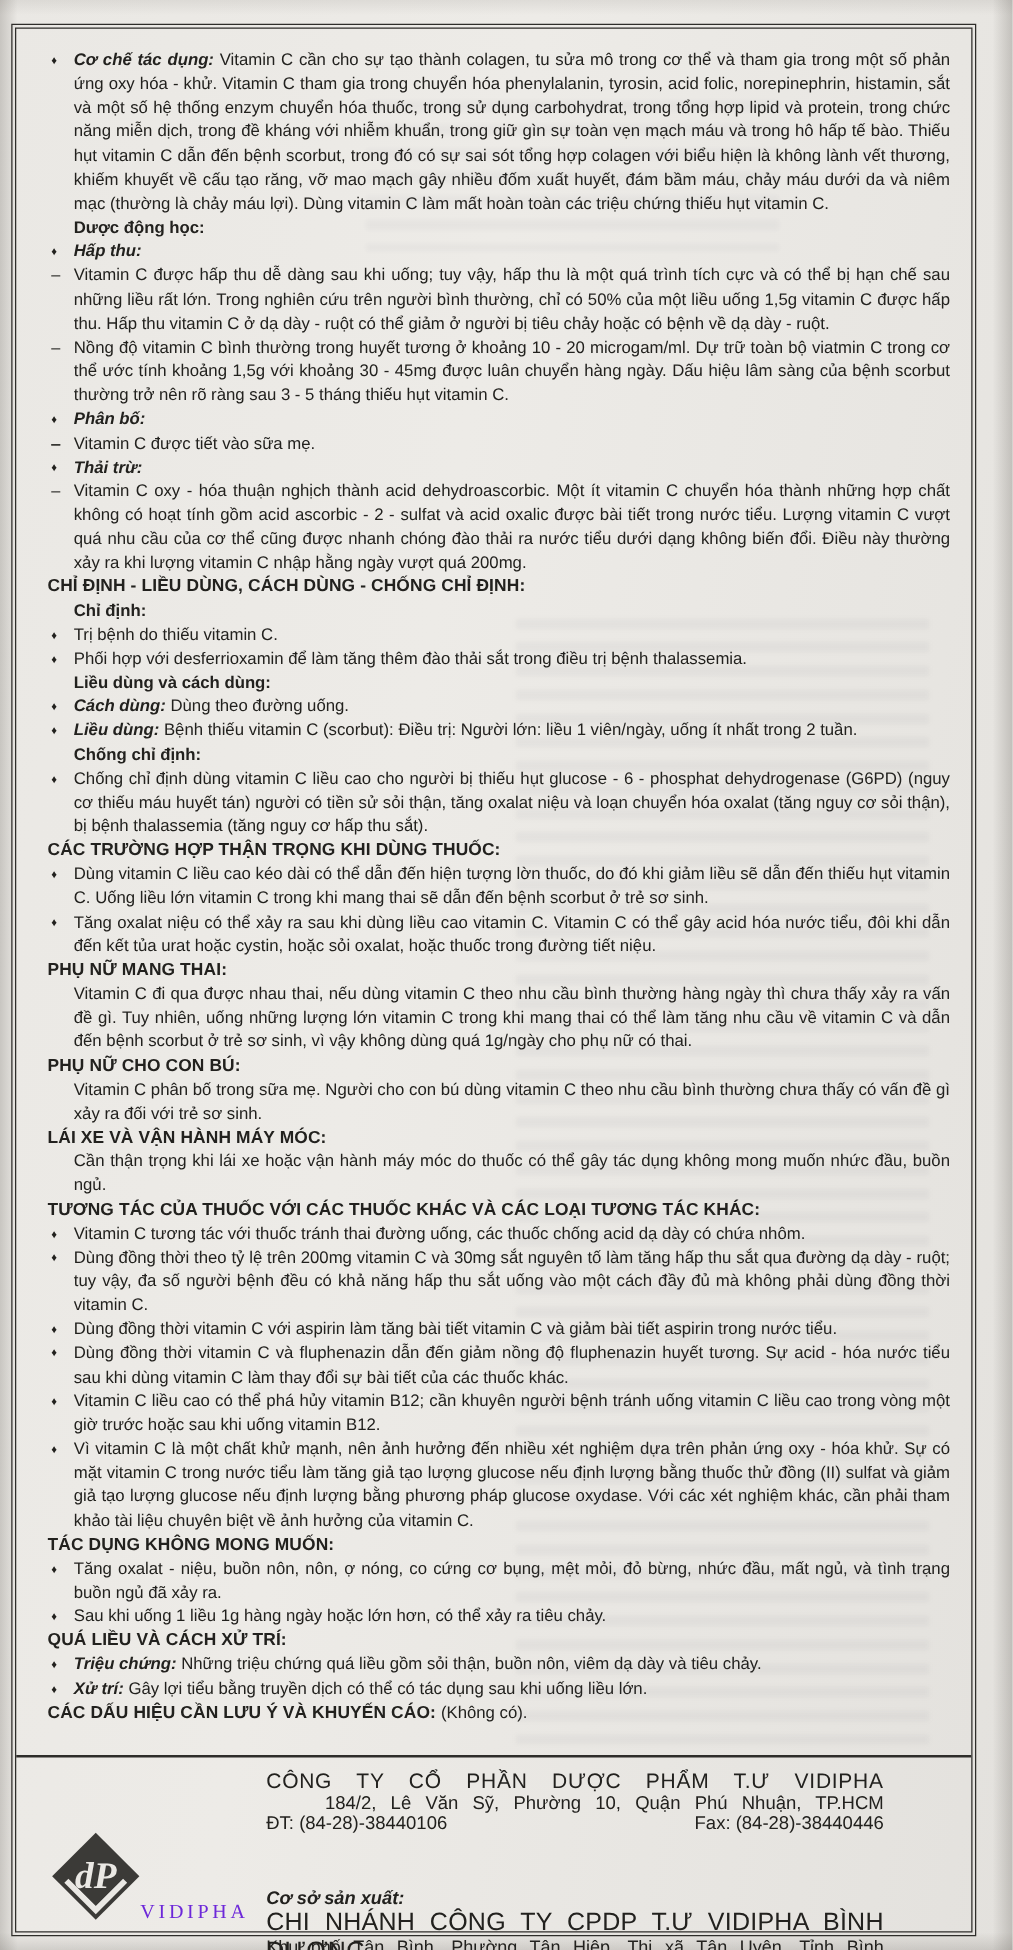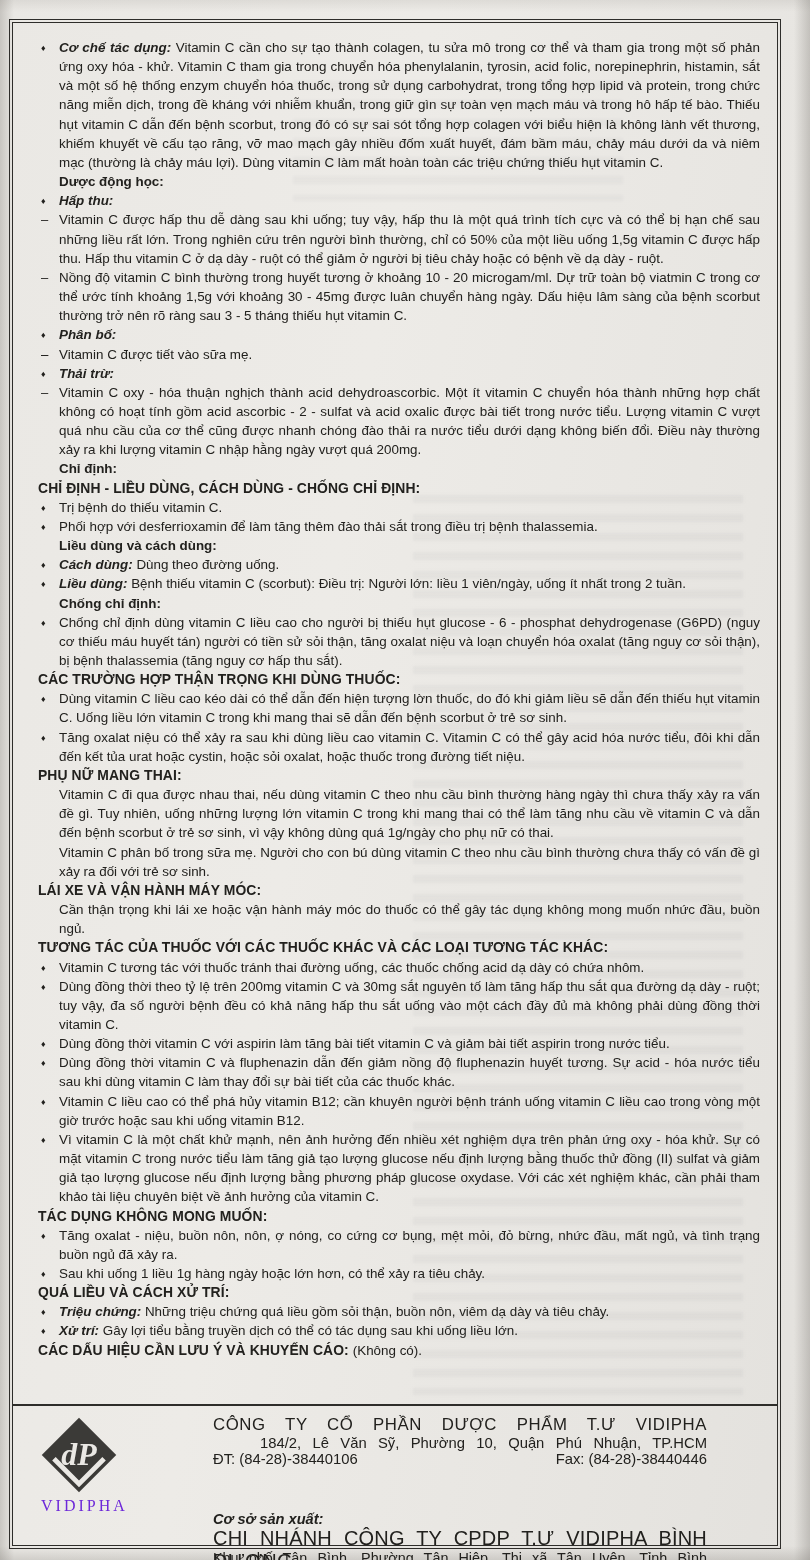--- a/index.html
+++ b/index.html
@@ -66,21 +66,21 @@
   .footer {
     position: absolute; left: 0; right: 0; bottom: 0;
     height: 141px;
     border-top: 2.4px solid #2e2d2a;
     display: flex; align-items: stretch;
     box-sizing: border-box;
     padding: 9px 70px 6px 28px;
   }
   .logo-block {
     width: 158px; flex: 0 0 158px;
-    display: flex; flex-direction: column; align-items: flex-start;
+    display: flex; align-items: flex-end;
     justify-content: flex-start; padding-top: 2px;
   }
   .logo-label {
     font-family: "Liberation Serif", "DejaVu Serif", serif;
     font-size: 16px; letter-spacing: 3px; margin-top: 4px; color: #6d28d9;
   }
   .info-block { flex: 1; display: flex; flex-direction: column; padding-left: 14px; }
   .co-name {
     font-weight: normal; font-size: 16.8px; letter-spacing: .6px;
     text-align: justify; text-align-last: justify; height: 22px;
@@ -112,34 +112,35 @@
         <div class="item bullet"><span class="marker">♦</span><span class="lead">Cơ chế tác dụng: </span><span class="txt">Vitamin C cần cho sự tạo thành colagen, tu sửa mô trong cơ thể và tham gia trong một số phản ứng oxy hóa - khử. Vitamin C tham gia trong chuyển hóa phenylalanin, tyrosin, acid folic, norepinephrin, histamin, sắt và một số hệ thống enzym chuyển hóa thuốc, trong sử dụng carbohydrat, trong tổng hợp lipid và protein, trong chức năng miễn dịch, trong đề kháng với nhiễm khuẩn, trong giữ gìn sự toàn vẹn mạch máu và trong hô hấp tế bào. Thiếu hụt vitamin C dẫn đến bệnh scorbut, trong đó có sự sai sót tổng hợp colagen với biểu hiện là không lành vết thương, khiếm khuyết về cấu tạo răng, vỡ mao mạch gây nhiều đốm xuất huyết, đám bầm máu, chảy máu dưới da và niêm mạc (thường là chảy máu lợi). Dùng vitamin C làm mất hoàn toàn các triệu chứng thiếu hụt vitamin C.</span></div>
         <div class="item sub"><span class="lead">Dược động học:</span></div>
         <div class="item bullet"><span class="marker">♦</span><span class="lead">Hấp thu:</span></div>
         <div class="item dash"><span class="marker">–</span><span class="txt">Vitamin C được hấp thu dễ dàng sau khi uống; tuy vậy, hấp thu là một quá trình tích cực và có thể bị hạn chế sau những liều rất lớn. Trong nghiên cứu trên người bình thường, chỉ có 50% của một liều uống 1,5g vitamin C được hấp thu. Hấp thu vitamin C ở dạ dày - ruột có thể giảm ở người bị tiêu chảy hoặc có bệnh về dạ dày - ruột.</span></div>
         <div class="item dash"><span class="marker">–</span><span class="txt">Nồng độ vitamin C bình thường trong huyết tương ở khoảng 10 - 20 microgam/ml. Dự trữ toàn bộ viatmin C trong cơ thể ước tính khoảng 1,5g với khoảng 30 - 45mg được luân chuyển hàng ngày. Dấu hiệu lâm sàng của bệnh scorbut thường trở nên rõ ràng sau 3 - 5 tháng thiếu hụt vitamin C.</span></div>
         <div class="item bullet"><span class="marker">♦</span><span class="lead">Phân bố:</span></div>
         <div class="item dash"><span class="marker">–</span></div>
         <div class="item dash"><span class="marker">–</span><span class="txt">Vitamin C được tiết vào sữa mẹ.</span></div>
         <div class="item bullet"><span class="marker">♦</span><span class="lead">Thải trừ:</span></div>
         <div class="item dash"><span class="marker">–</span><span class="txt">Vitamin C oxy - hóa thuận nghịch thành acid dehydroascorbic. Một ít vitamin C chuyển hóa thành những hợp chất không có hoạt tính gồm acid ascorbic - 2 - sulfat và acid oxalic được bài tiết trong nước tiểu. Lượng vitamin C vượt quá nhu cầu của cơ thể cũng được nhanh chóng đào thải ra nước tiểu dưới dạng không biến đổi. Điều này thường xảy ra khi lượng vitamin C nhập hằng ngày vượt quá 200mg.</span></div>
+        <div class="item section"><span class="lead">CHỈ ĐỊNH - LIỀU DÙNG, CÁCH DÙNG - CHỐNG CHỈ ĐỊNH:</span></div>
         <div class="item sub"><span class="lead">Chỉ định:</span></div>
-        <div class="item section"><span class="lead">CHỈ ĐỊNH - LIỀU DÙNG, CÁCH DÙNG - CHỐNG CHỈ ĐỊNH:</span></div>
         <div class="item bullet"><span class="marker">♦</span><span class="txt">Trị bệnh do thiếu vitamin C.</span></div>
         <div class="item bullet"><span class="marker">♦</span><span class="txt">Phối hợp với desferrioxamin để làm tăng thêm đào thải sắt trong điều trị bệnh thalassemia.</span></div>
         <div class="item sub"><span class="lead">Liều dùng và cách dùng:</span></div>
         <div class="item bullet"><span class="marker">♦</span><span class="lead">Cách dùng: </span><span class="txt">Dùng theo đường uống.</span></div>
         <div class="item bullet"><span class="marker">♦</span><span class="lead">Liều dùng: </span><span class="txt">Bệnh thiếu vitamin C (scorbut): Điều trị: Người lớn: liều 1 viên/ngày, uống ít nhất trong 2 tuần.</span></div>
         <div class="item sub"><span class="lead">Chống chỉ định:</span></div>
         <div class="item bullet"><span class="marker">♦</span><span class="txt">Chống chỉ định dùng vitamin C liều cao cho người bị thiếu hụt glucose - 6 - phosphat dehydrogenase (G6PD) (nguy cơ thiếu máu huyết tán) người có tiền sử sỏi thận, tăng oxalat niệu và loạn chuyển hóa oxalat (tăng nguy cơ sỏi thận), bị bệnh thalassemia (tăng nguy cơ hấp thu sắt).</span></div>
         <div class="item section"><span class="lead">CÁC TRƯỜNG HỢP THẬN TRỌNG KHI DÙNG THUỐC:</span></div>
         <div class="item bullet"><span class="marker">♦</span><span class="txt">Dùng vitamin C liều cao kéo dài có thể dẫn đến hiện tượng lờn thuốc, do đó khi giảm liều sẽ dẫn đến thiếu hụt vitamin C. Uống liều lớn vitamin C trong khi mang thai sẽ dẫn đến bệnh scorbut ở trẻ sơ sinh.</span></div>
         <div class="item bullet"><span class="marker">♦</span><span class="txt">Tăng oxalat niệu có thể xảy ra sau khi dùng liều cao vitamin C. Vitamin C có thể gây acid hóa nước tiểu, đôi khi dẫn đến kết tủa urat hoặc cystin, hoặc sỏi oxalat, hoặc thuốc trong đường tiết niệu.</span></div>
         <div class="item section"><span class="lead">PHỤ NỮ MANG THAI:</span></div>
         <div class="item plain"><span class="txt">Vitamin C đi qua được nhau thai, nếu dùng vitamin C theo nhu cầu bình thường hàng ngày thì chưa thấy xảy ra vấn đề gì. Tuy nhiên, uống những lượng lớn vitamin C trong khi mang thai có thể làm tăng nhu cầu về vitamin C và dẫn đến bệnh scorbut ở trẻ sơ sinh, vì vậy không dùng quá 1g/ngày cho phụ nữ có thai.</span></div>
+        <div class="item section"><span class="lead">PHỤ NỮ CHO CON BÚ:</span></div>
         <div class="item plain"><span class="txt">Vitamin C phân bố trong sữa mẹ. Người cho con bú dùng vitamin C theo nhu cầu bình thường chưa thấy có vấn đề gì xảy ra đối với trẻ sơ sinh.</span></div>
         <div class="item section"><span class="lead">LÁI XE VÀ VẬN HÀNH MÁY MÓC:</span></div>
         <div class="item plain"><span class="txt">Cần thận trọng khi lái xe hoặc vận hành máy móc do thuốc có thể gây tác dụng không mong muốn nhức đầu, buồn ngủ.</span></div>
         <div class="item section"><span class="lead">TƯƠNG TÁC CỦA THUỐC VỚI CÁC THUỐC KHÁC VÀ CÁC LOẠI TƯƠNG TÁC KHÁC:</span></div>
         <div class="item bullet"><span class="marker">♦</span><span class="txt">Vitamin C tương tác với thuốc tránh thai đường uống, các thuốc chống acid dạ dày có chứa nhôm.</span></div>
         <div class="item bullet"><span class="marker">♦</span><span class="txt">Dùng đồng thời theo tỷ lệ trên 200mg vitamin C và 30mg sắt nguyên tố làm tăng hấp thu sắt qua đường dạ dày - ruột; tuy vậy, đa số người bệnh đều có khả năng hấp thu sắt uống vào một cách đầy đủ mà không phải dùng đồng thời vitamin C.</span></div>
         <div class="item bullet"><span class="marker">♦</span><span class="txt">Dùng đồng thời vitamin C với aspirin làm tăng bài tiết vitamin C và giảm bài tiết aspirin trong nước tiểu.</span></div>
         <div class="item bullet"><span class="marker">♦</span><span class="txt">Dùng đồng thời vitamin C và fluphenazin dẫn đến giảm nồng độ fluphenazin huyết tương. Sự acid - hóa nước tiểu sau khi dùng vitamin C làm thay đổi sự bài tiết của các thuốc khác.</span></div>
         <div class="item bullet"><span class="marker">♦</span><span class="txt">Vitamin C liều cao có thể phá hủy vitamin B12; cần khuyên người bệnh tránh uống vitamin C liều cao trong vòng một giờ trước hoặc sau khi uống vitamin B12.</span></div>
         <div class="item bullet"><span class="marker">♦</span><span class="txt">Vì vitamin C là một chất khử mạnh, nên ảnh hưởng đến nhiều xét nghiệm dựa trên phản ứng oxy - hóa khử. Sự có mặt vitamin C trong nước tiểu làm tăng giả tạo lượng glucose nếu định lượng bằng thuốc thử đồng (II) sulfat và giảm giả tạo lượng glucose nếu định lượng bằng phương pháp glucose oxydase. Với các xét nghiệm khác, cần phải tham khảo tài liệu chuyên biệt về ảnh hưởng của vitamin C.</span></div>

